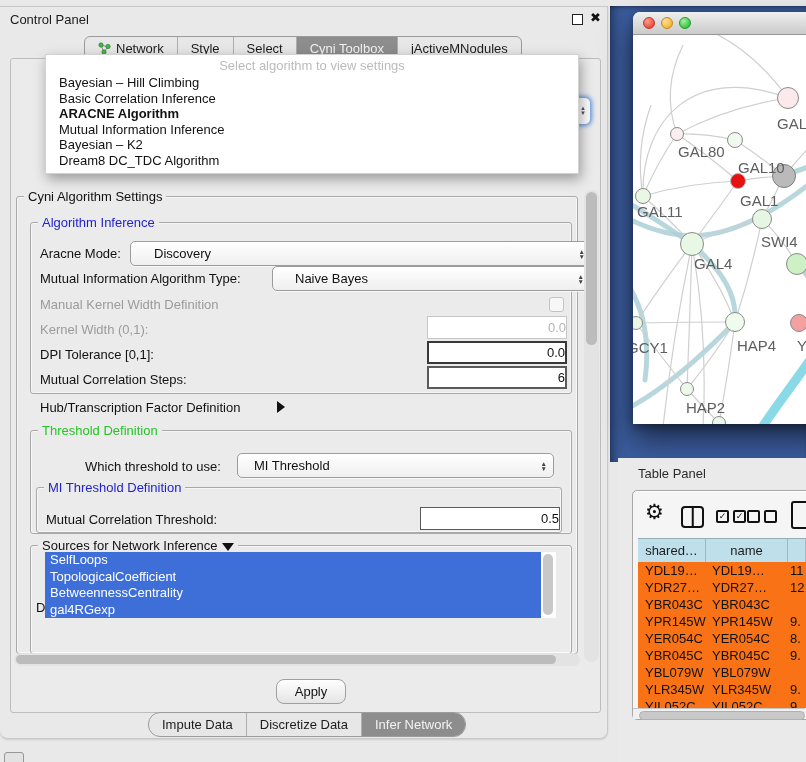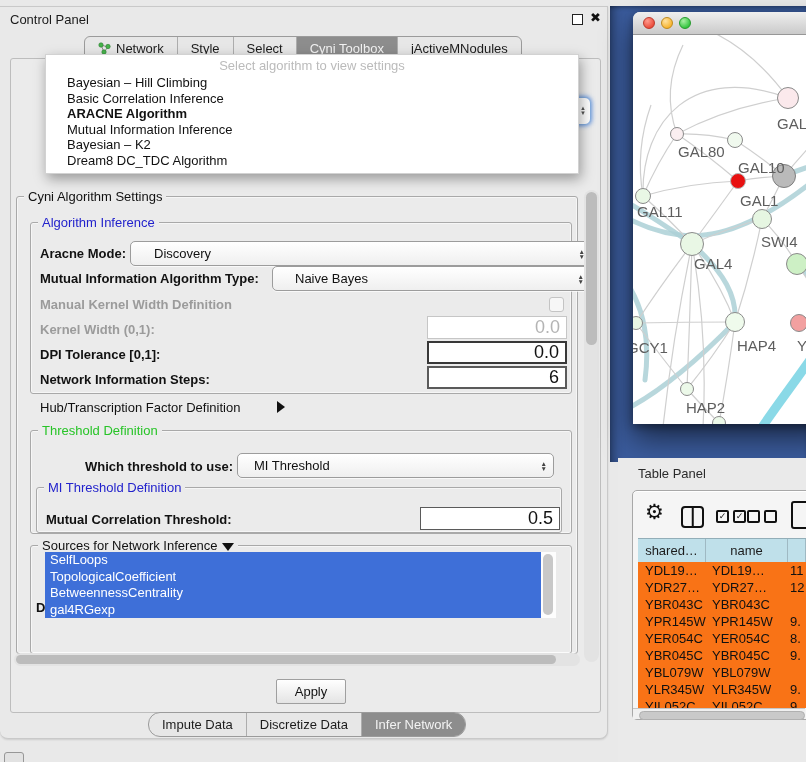--- a/index.html
+++ b/index.html
@@ -37,45 +37,45 @@
     background:#F1F1F1;border:1px solid #ACACAC;border-radius:8px;z-index:1}
   .frag-combo-btn{position:absolute;left:575px;top:97px;width:14px;height:26px;
     background:#FDFDFD;border:1px solid #86AEE0;border-radius:0 6px 6px 0;
     box-shadow:0 0 4px 1px rgba(70,130,220,.8);z-index:1;font-size:6px;color:#555;
     display:flex;flex-direction:column;align-items:center;justify-content:center;line-height:5px;cursor:pointer}
 
   
   .popup{position:absolute;left:45px;top:54px;width:532px;height:116px;background:#FFFFFF;
     border:1px solid #D2D2D2;box-shadow:2px 5px 12px rgba(0,0,0,.35);z-index:20;padding-top:2px}
   .popup .hdr{font-size:13px;color:#BBBBBB;text-align:center;height:18px;line-height:18px}
-  .popup .item{font-size:13px;color:#111;height:15.5px;line-height:15.5px;padding-left:21px;cursor:pointer}
+  .popup .item{font-size:13px;color:#111;height:15.5px;line-height:15.5px;padding-left:13px;cursor:pointer}
   .popup .item.bold{font-weight:bold}
 
   
   .groupbox{position:absolute;border:1px solid #A9A9A9;border-radius:3px;
     box-shadow:inset 0 0 0 1px rgba(255,255,255,.55)}
   .legend{position:absolute;top:-8px;left:7px;background:#EBEBEB;padding:0 4px;
     font-size:13px;color:#111;white-space:nowrap}
   .legend.blue{color:#2222CC}
   .legend.green{color:#27C427}
 
-  .lbl{position:absolute;font-size:13px;color:#111;font-weight:bold;white-space:nowrap}
+  .lbl{position:absolute;font-size:13px;color:#111;font-weight:normal;white-space:nowrap}
   .lbl.plain{font-weight:normal}
   .lbl.dis{color:#9B9B9B}
 
   
   .combo{position:absolute;background:linear-gradient(#FFFFFF,#EFEFEF);
     border:1px solid #9C9C9C;border-radius:5px;font-size:13px;color:#111;
     display:flex;align-items:center;cursor:pointer;box-shadow:0 1px 0 rgba(255,255,255,.7)}
   .combo .arrows{position:absolute;right:6px;top:50%;transform:translateY(-50%);
     font-size:6.5px;line-height:5px;color:#444;display:flex;flex-direction:column;align-items:center}
 
   
-  .tfield{position:absolute;background:#fff;font-size:18px;color:#111;text-align:left;
-    padding:0 6px;display:flex;align-items:center;justify-content:flex-end;box-sizing:border-box}
+  .tfield{position:absolute;background:#fff;font-size:13px;color:#111;text-align:left;
+    padding:0 0;display:flex;align-items:center;justify-content:flex-end;box-sizing:border-box}
   .tfield.strong{border:2px solid #383838}
   .tfield.mid{border:2px solid #5A5A5A}
   .tfield.soft{border:1.5px solid #5A5A5A}
   .tfield.dis{border:1px solid #C6C6C6;color:#B4B4B4}
 
   .checkbox{position:absolute;width:13px;height:13px;background:#F7F7F7;
     border:1px solid #C4C4C4;border-radius:3px;cursor:pointer}
 
   .tri-right{position:absolute;width:0;height:0;border-top:6px solid transparent;
     border-bottom:6px solid transparent;border-left:8px solid #111}
@@ -89,21 +89,21 @@
   .attr-vscroll{position:absolute;right:0;top:0;width:15px;height:66px;background:#FDFDFD}
   .attr-vscroll .thumb{position:absolute;left:2px;top:2px;width:10px;height:61px;background:#C8C8C8;border-radius:5px}
 
   
   .vscroll{position:absolute;left:584px;top:190px;width:15px;height:472px;background:#E3E3E3;border-radius:8px}
   .vscroll .thumb{position:absolute;left:2px;top:2px;width:11px;height:153px;background:#BCBCBC;border-radius:6px}
   .hscroll{position:absolute;left:14px;top:653px;width:566px;height:13px;background:#E3E3E3;border-radius:7px}
   .hscroll .thumb{position:absolute;left:2px;top:2px;width:540px;height:9px;background:#BCBCBC;border-radius:5px}
 
   .apply-btn{position:absolute;left:276px;top:679px;width:68px;height:23px;
-    background:linear-gradient(#FFFFFF,#E4E4E4);border:1px solid #9F9F9F;border-radius:2px;
+    background:linear-gradient(#FFFFFF,#E4E4E4);border:1px solid #9F9F9F;border-radius:8px;
     font-size:13px;color:#111;display:flex;align-items:center;justify-content:center;cursor:pointer}
 
   .mini-corner-btn{position:absolute;left:4px;top:752px;width:18px;height:14px;
     background:#E2E2E2;border:1px solid #979797;border-radius:3px}
 
   
   .desktop{position:absolute;left:610px;top:6px;width:196px;height:456px;background:#3B5C9D;
     box-shadow:inset 10px 0 12px -8px rgba(0,0,0,.5), inset 0 3px 4px -2px rgba(0,0,0,.4)}
 
   .netwin{position:absolute;left:633px;top:12px;width:200px;height:412px;border-radius:7px 7px 0 0;
@@ -222,21 +222,21 @@
         <span>▲</span>
         <span>▼</span>
       </span>
   </div>
   <div class="lbl dis" style="left:40px;top:297px">Manual Kernel Width Definition</div>
   <div class="checkbox" style="left:549px;top:297px"></div>
   <div class="lbl dis" style="left:40px;top:322px">Kernel Width (0,1):</div>
   <div class="tfield dis" style="left:427px;top:316px;width:140px;height:23px">0.0</div>
   <div class="lbl" style="left:40px;top:347px">DPI Tolerance [0,1]:</div>
   <div class="tfield strong" style="left:427px;top:341px;width:140px;height:23px">0.0</div>
-  <div class="lbl" style="left:40px;top:372px">Network Information Steps:</div>
+  <div class="lbl" style="left:40px;top:372px">Mutual Correlation Steps:</div>
   <div class="tfield mid" style="left:427px;top:366px;width:140px;height:23px">6</div>
 
   <div class="lbl plain" style="left:40px;top:400px">Hub/Transcription Factor Definition</div>
   <div class="tri-right" style="left:277px;top:401px"></div>
 
   <div class="groupbox" style="left:30px;top:430px;width:540px;height:102px">
     <span class="legend green">Threshold Definition</span>
   </div>
   <div class="lbl" style="left:85px;top:459px">Which threshold to use:</div>
   <div class="combo" style="left:237px;top:453px;width:299px;height:23px;padding-left:16px">

